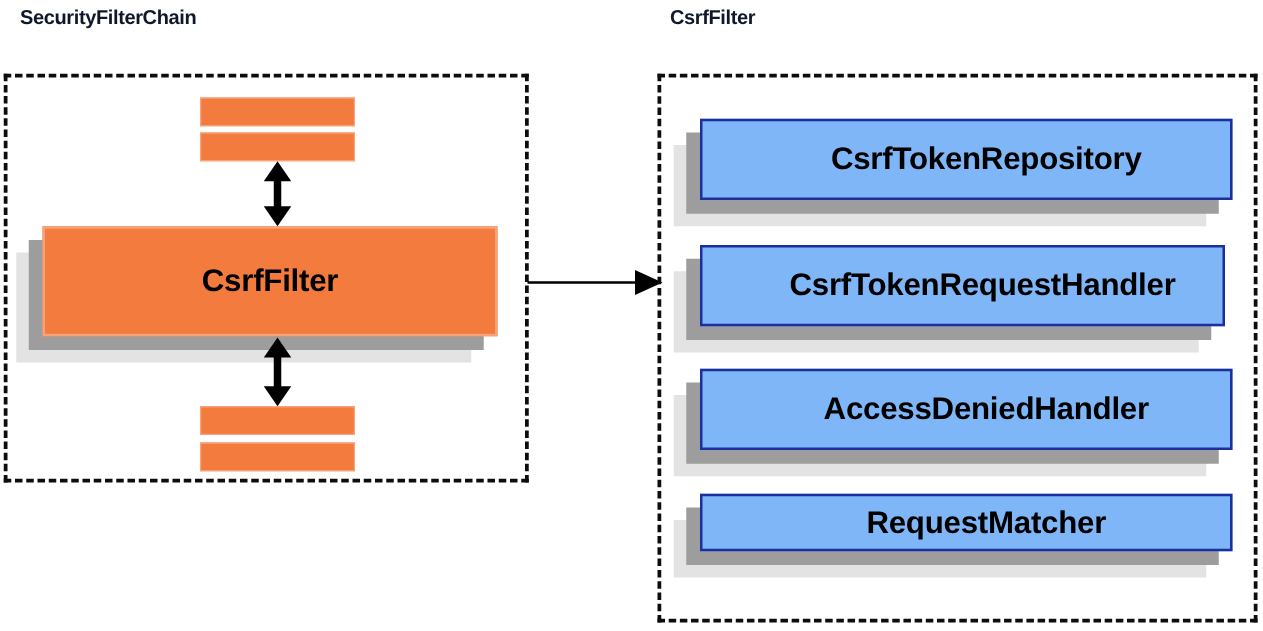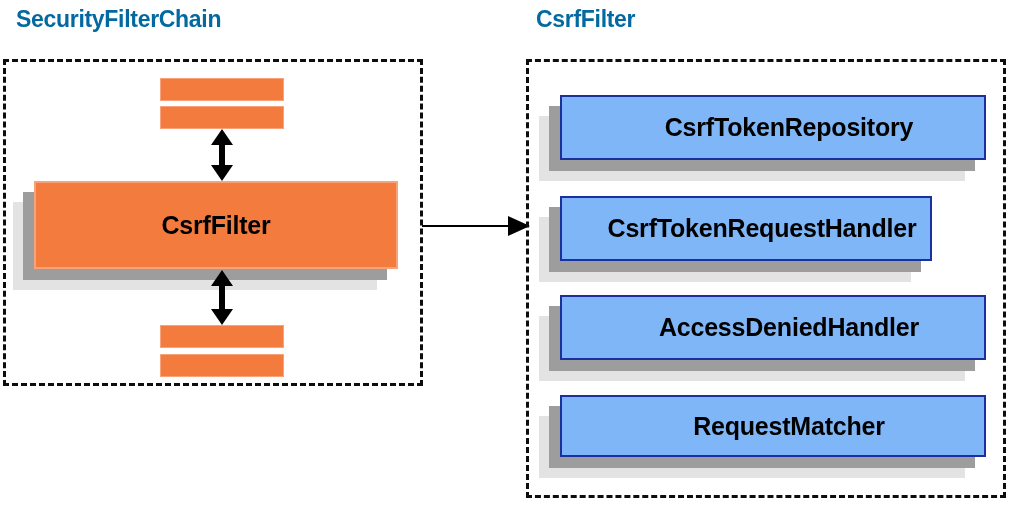--- a/index.html
+++ b/index.html
@@ -10,23 +10,23 @@
   body {
     width: 1010px;
     height: 505px;
     position: relative;
     overflow: hidden;
     font-family: "Liberation Sans", sans-serif;
   }
 
   .panel-title {
     position: absolute;
-    font-size: 23px;
+    font-size: 16px;
     font-weight: bold;
-    color: #0369a1;
+    color: #0f172a;
     letter-spacing: -0.3px;
     white-space: nowrap;
   }
   #title-left  { left: 16px;  top: 6px; }
   #title-right { left: 536px; top: 6px; }
 
   .dashed-panel {
     position: absolute;
     border: 3px dashed #0d0d0d;
     box-sizing: border-box;
@@ -158,29 +158,29 @@
 </div>
 
 <div class="dashed-panel" id="panel-csrf"></div>
 
 <div class="stack" style="left:560px; top:95px; width:426px; height:65px;">
   <div class="shadow-far"></div>
   <div class="shadow-near"></div>
   <div class="face blue">CsrfTokenRepository</div>
 </div>
 
-<div class="stack" style="left:560px; top:196px; width:372px; height:65px;">
+<div class="stack" style="left:560px; top:196px; width:420px; height:65px;">
   <div class="shadow-far"></div>
   <div class="shadow-near"></div>
   <div class="face blue">CsrfTokenRequestHandler</div>
 </div>
 
 <div class="stack" style="left:560px; top:295px; width:426px; height:65px;border-radius:22px;">
   <div class="shadow-far"></div>
   <div class="shadow-near"></div>
   <div class="face blue">AccessDeniedHandler</div>
 </div>
 
-<div class="stack" style="left:560px; top:395px; width:426px; height:62px;">
+<div class="stack" style="left:560px; top:395px; width:426px; height:46px;">
   <div class="shadow-far"></div>
   <div class="shadow-near"></div>
   <div class="face blue">RequestMatcher</div>
 </div>
 
 </body></html>

